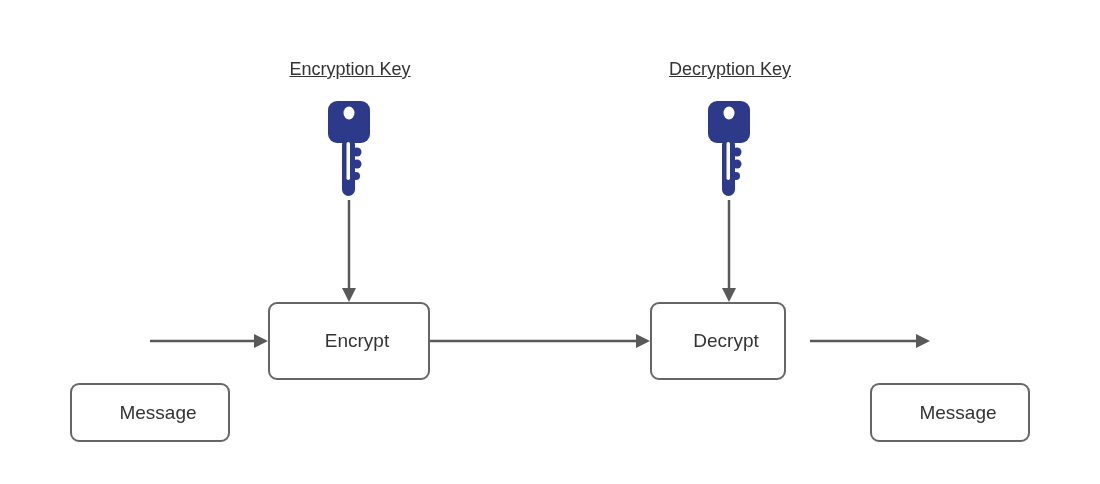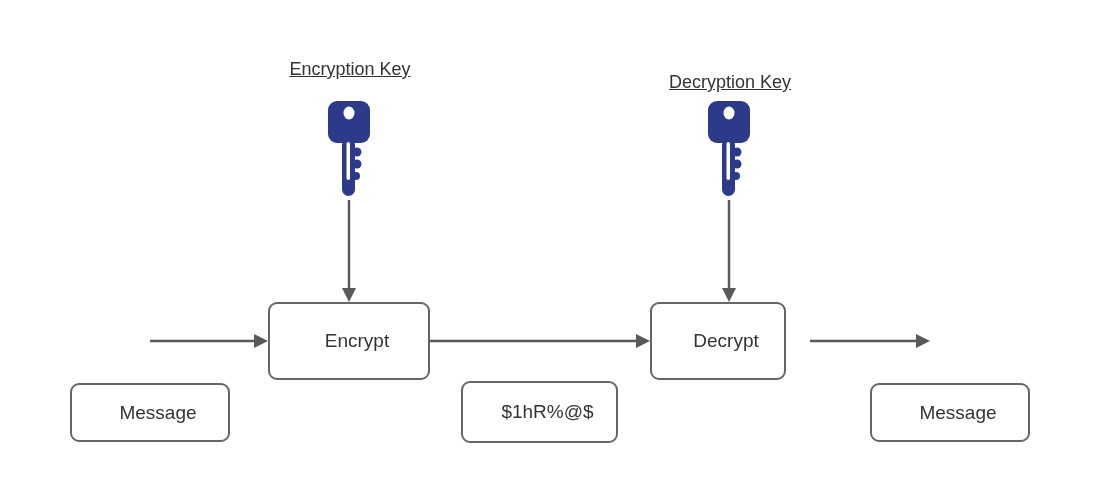--- a/index.html
+++ b/index.html
@@ -57,21 +57,21 @@
       <polygon class="ahead" points="342,288 349,302 356,288"></polygon>
     </g>
 
     <g>
       <path class="wire" d="M729,200 V288"></path>
       <polygon class="ahead" points="722,288 729,302 736,288"></polygon>
     </g>
   </svg>
 
   <div class="key-label" style="left:240px;top:58px">Encryption Key</div>
-  <div class="key-label" style="left:620px;top:71px">Decryption Key</div>
+  <div class="key-label" style="left:620px;top:58px">Decryption Key</div>
 
   <svg class="key" style="left:327px;top:100px" width="44" height="102" viewBox="0 0 44 102" xmlns="http://www.w3.org/2000/svg">
     <rect class="key-fill" x="1" y="1" width="42" height="42" rx="9"></rect>
     <rect class="key-fill" x="15" y="38" width="13" height="58" rx="6.5"></rect>
     <circle class="key-fill" cx="30" cy="52" r="4.5"></circle>
     <circle class="key-fill" cx="30" cy="64" r="4.5"></circle>
     <circle class="key-fill" cx="29" cy="76" r="4"></circle>
     <ellipse cx="22" cy="13" rx="5.5" ry="6.5" fill="#ffffff"></ellipse>
     <rect x="19.5" y="42" width="3.5" height="38" rx="1.75" fill="#ffffff"></rect>
   </svg>
@@ -89,20 +89,17 @@
   <div class="box" style="left:268px;top:302px;width:162px;height:78px">
     <span>Encrypt</span>
   </div>
   <div class="box" style="left:650px;top:302px;width:136px;height:78px">
     <span>Decrypt</span>
   </div>
 
   <div class="box" style="left:70px;top:383px;width:160px;height:59px">
     <span>Message</span>
   </div>
-  <div class="box" style="left:461px;top:381px;width:157px;height:62px">
-    <span>$1hR%@$</span>
-  </div>
   <div class="box" style="left:870px;top:383px;width:160px;height:59px">
     <span>Message</span>
   </div>
 
 </div>
 
 </body></html>

